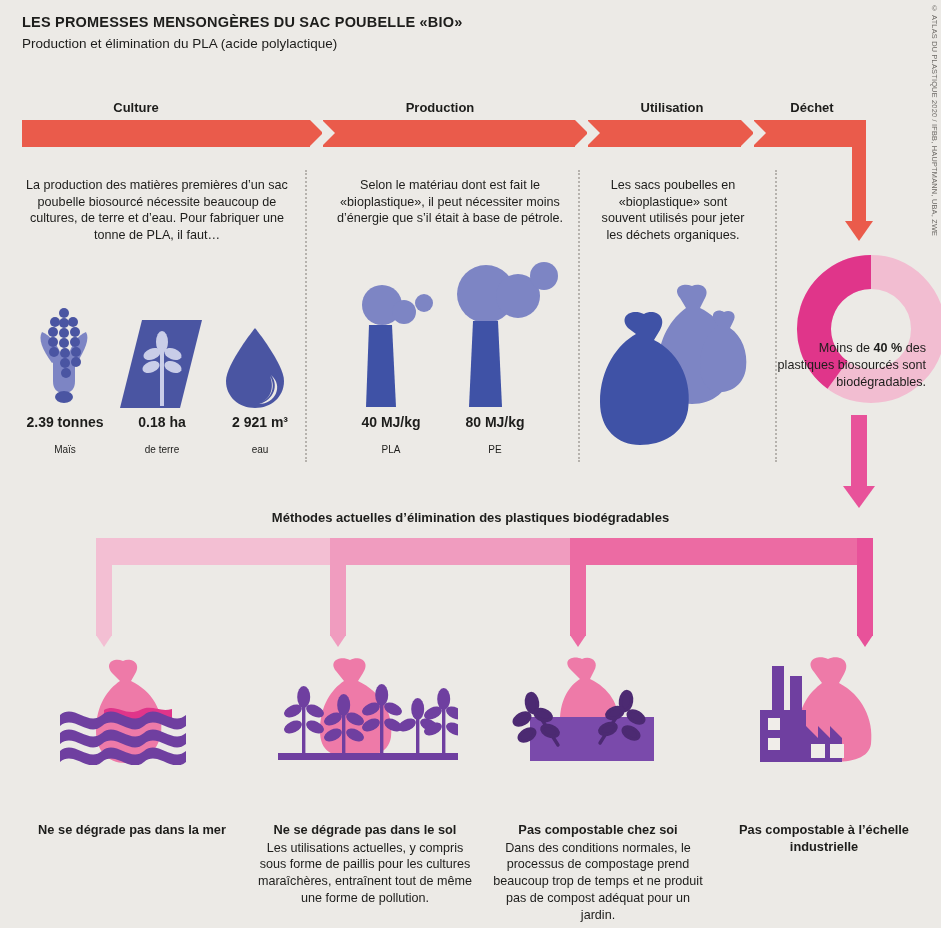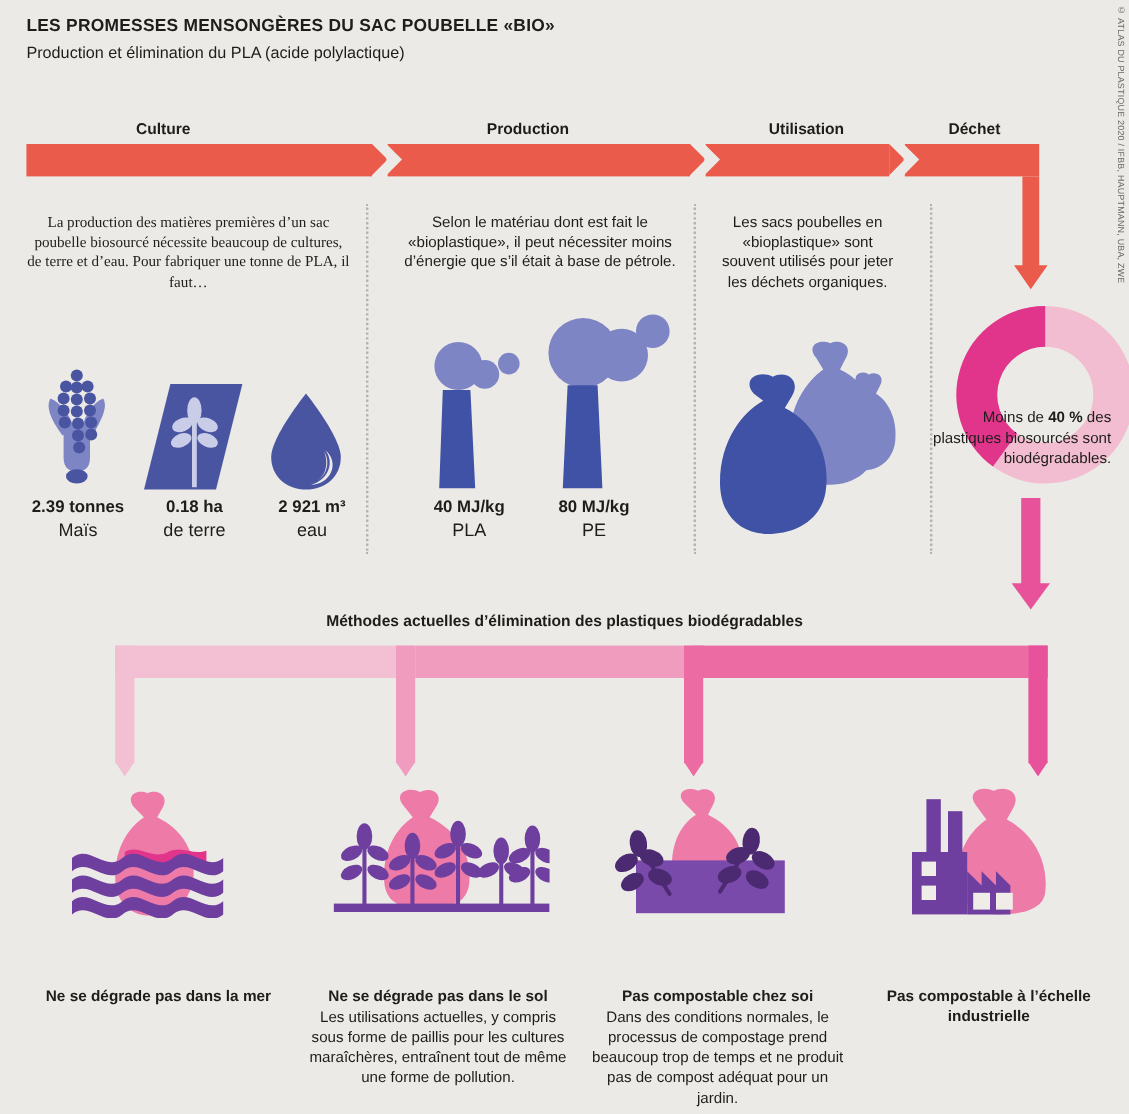--- a/index.html
+++ b/index.html
@@ -65,21 +65,21 @@
   }
 
   
   .para{
     position:absolute;text-align:center;font-size:12.6px;line-height:1.33;
   }
 
   
   .cap{position:absolute;text-align:center;width:130px;}
   .cap .big{font-size:14px;font-weight:bold;display:block;}
-  .cap .sm{font-size:15px;display:block;margin-top:4px;}
+  .cap .sm{font-size:10px;display:block;margin-top:14px;}
 
   
   #donut{position:absolute;left:792px;top:250px;}
   #donut-text{
     position:absolute;left:776px;top:340px;width:150px;
     text-align:right;font-size:12.6px;line-height:1.34;
   }
   #donut-text b{font-weight:bold;}
 
   
@@ -141,21 +141,21 @@
       <span class="notch"></span>
     </div>
 
   <div id="red-stem"></div>
   <div id="red-arrow"></div>
 
   <div class="vdot" style="left:305px;top:170px;height:292px;"></div>
   <div class="vdot" style="left:578px;top:170px;height:292px;"></div>
   <div class="vdot" style="left:775px;top:170px;height:292px;"></div>
 
-  <div class="para" style="left:22px;top:177px;width:270px;font-family:Liberation Serif, serif;">La production des matières premières d’un sac poubelle biosourcé nécessite beaucoup de cultures, de terre et d’eau. Pour fabriquer une tonne de PLA, il faut…</div>
+  <div class="para" style="left:22px;top:177px;width:270px;">La production des matières premières d’un sac poubelle biosourcé nécessite beaucoup de cultures, de terre et d’eau. Pour fabriquer une tonne de PLA, il faut…</div>
   <div class="para" style="left:598px;top:177px;width:150px;">Les sacs poubelles en «bioplastique» sont souvent utilisés pour jeter les déchets organiques.</div>
   <div class="para" style="left:330px;top:177px;width:240px;">Selon le matériau dont est fait le «bioplastique», il peut nécessiter moins d’énergie que s’il était à base de pétrole.</div>
 
   <svg class="icon-abs" style="left:22px;top:305px;" width="90" height="105" viewBox="0 0 90 105">
     <path d="M30 58 C20 44 16 34 20 27 C28 30 36 40 40 52 Z" fill="#7d85c4"></path>
     <path d="M55 58 C63 44 68 34 64 27 C56 30 49 40 46 52 Z" fill="#7d85c4"></path>
     <path d="M31 50 h22 v26 q0 12 -11 12 q-11 0 -11 -12 Z" fill="#7d85c4"></path>
     <ellipse cx="42" cy="92" rx="9" ry="6" fill="#4a55a2"></ellipse>
     <g fill="#4a55a2">
       <circle cx="42" cy="8" r="5"></circle>

